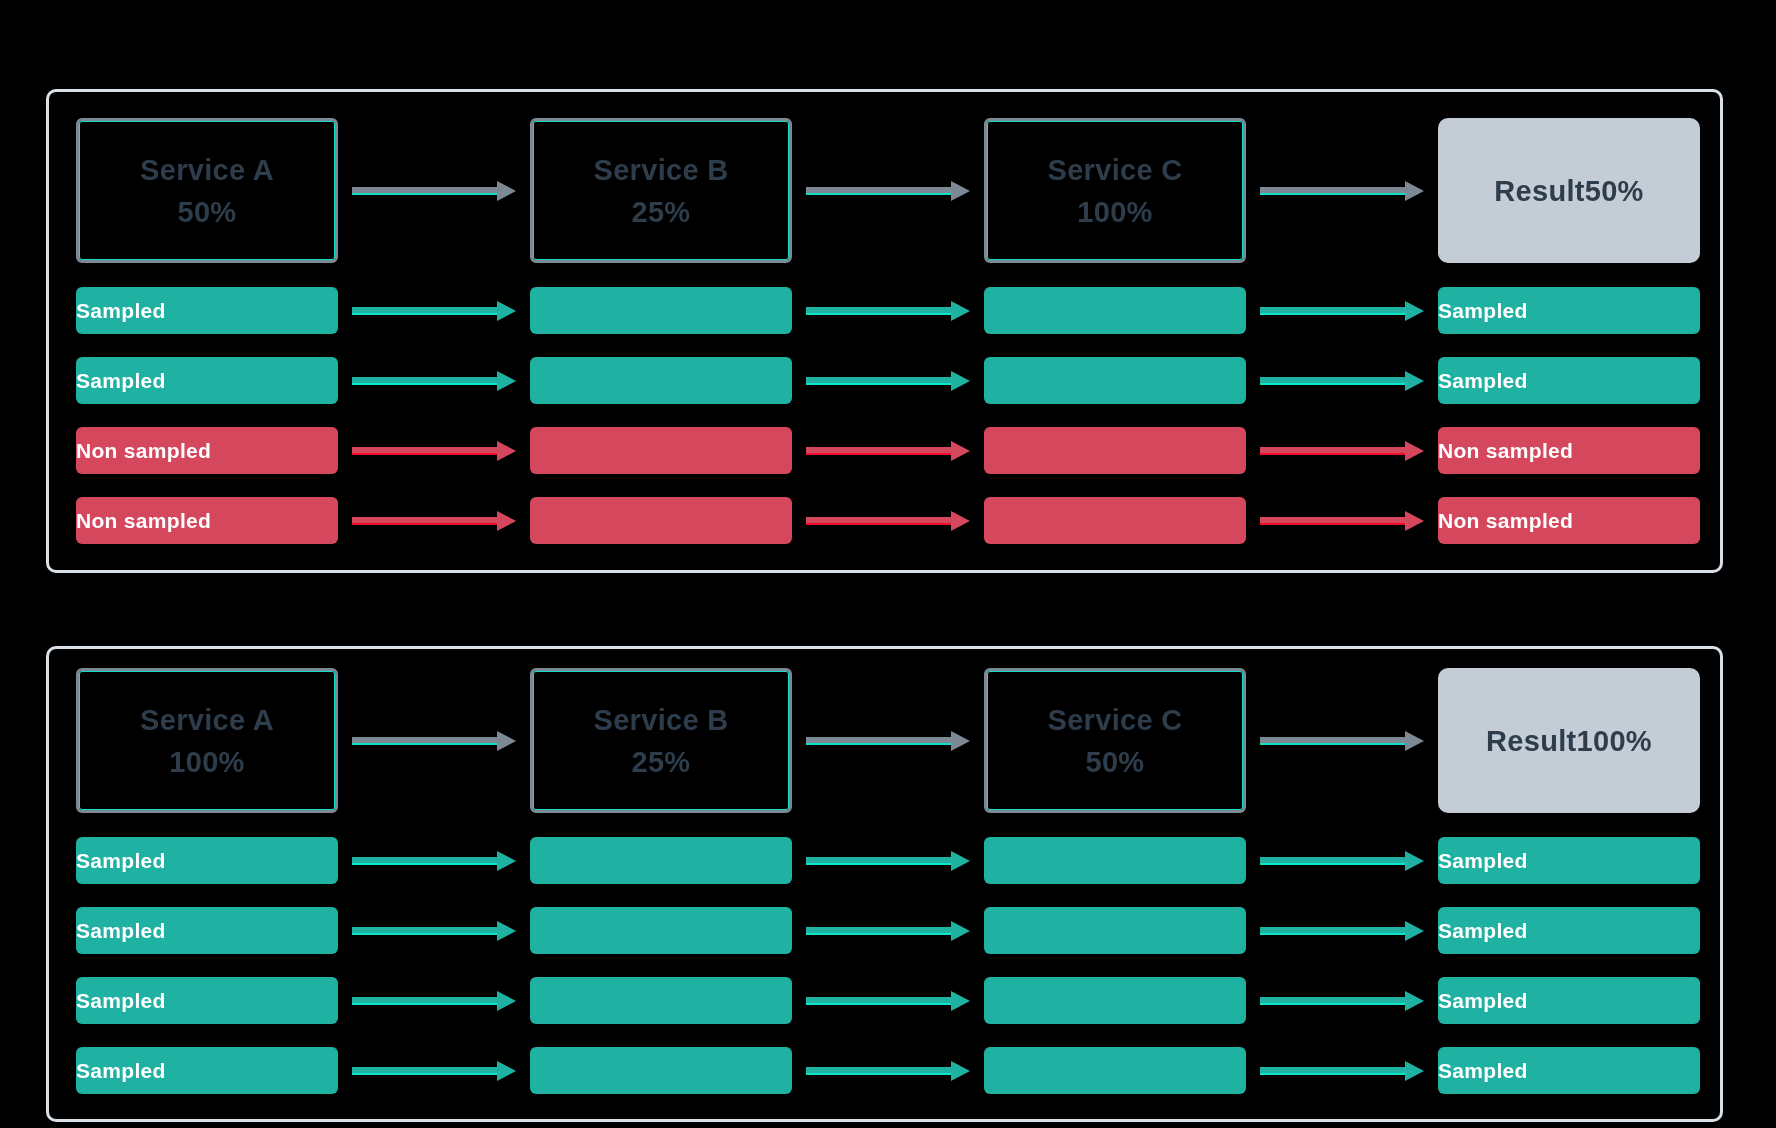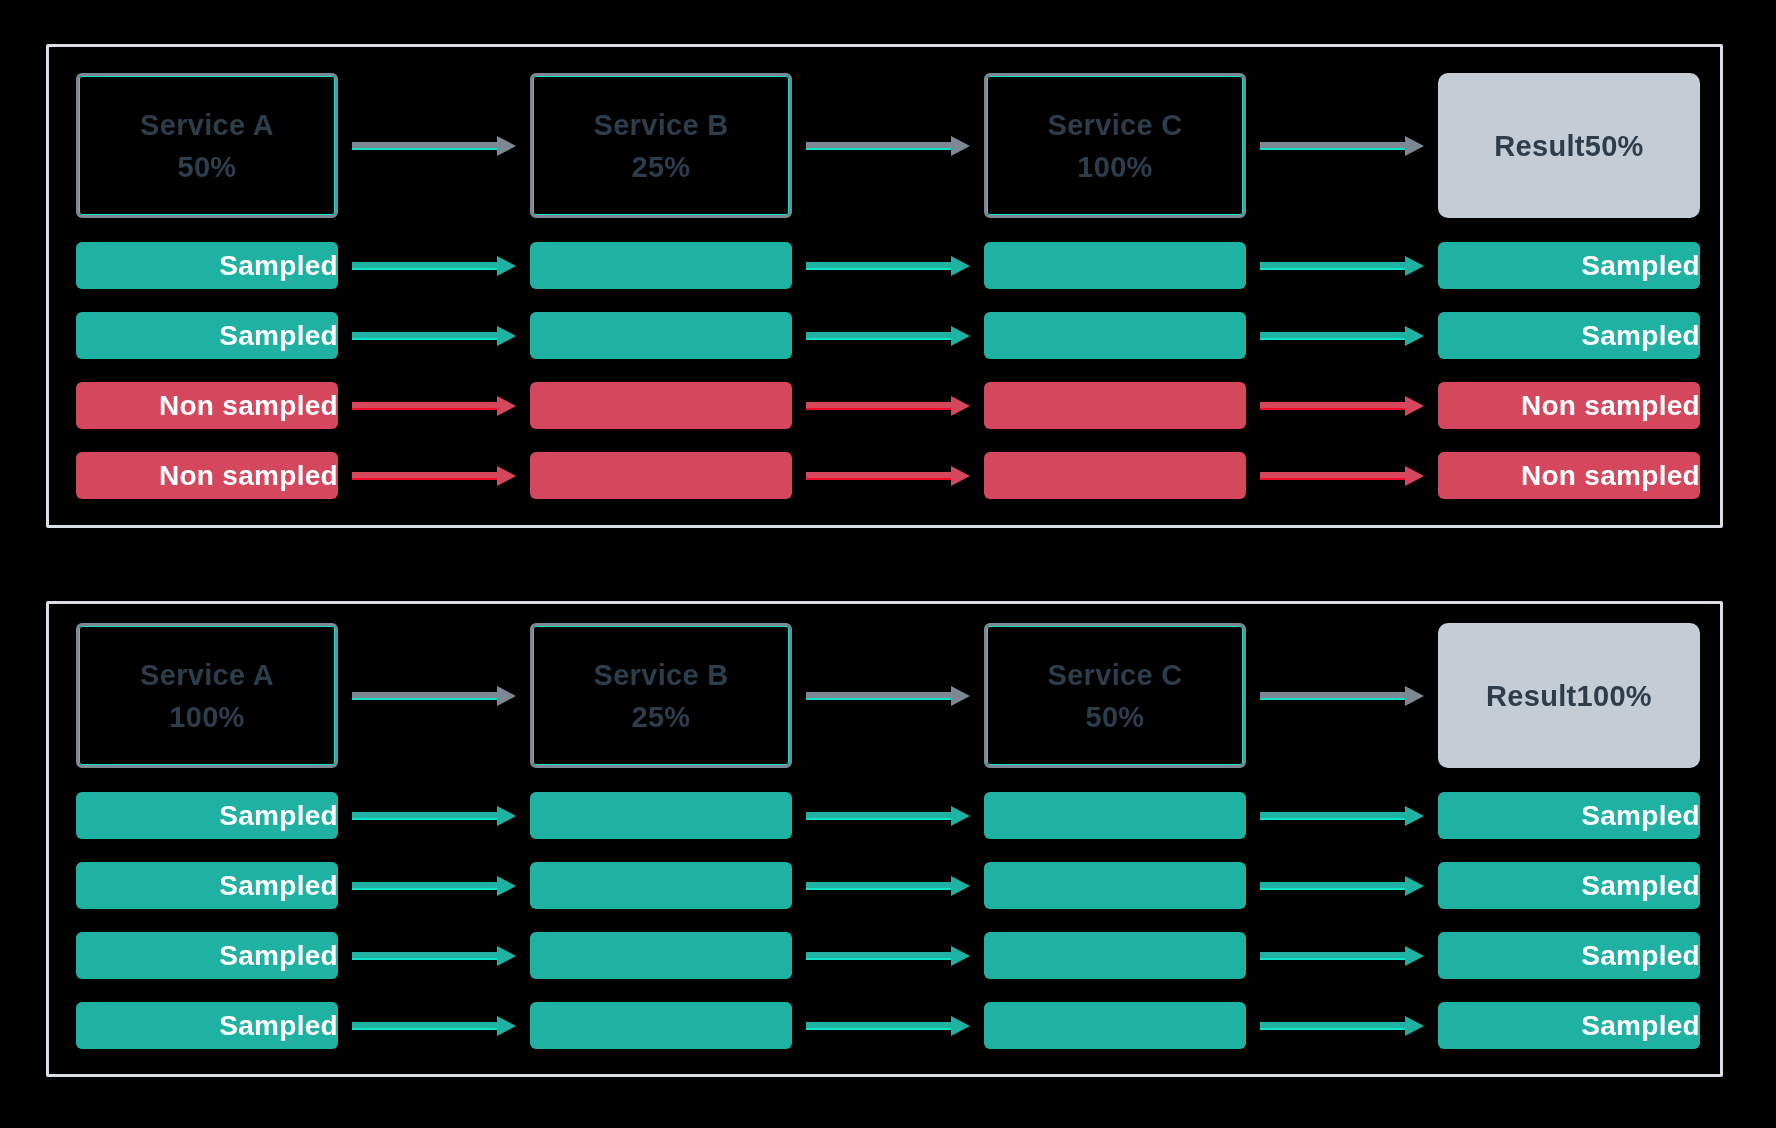--- a/index.html
+++ b/index.html
@@ -18,23 +18,24 @@
   }
   * { margin: 0; padding: 0; box-sizing: border-box; }
   html, body { background: var(--background); }
   body {
     font-family: "Liberation Sans", "DejaVu Sans", sans-serif;
     width: 1776px; height: 1128px; position: relative; overflow: hidden;
   }
   .panel {
     position: absolute; left: 46px; width: 1677px;
     border: 3px solid var(--panel-border);
-    border-radius: 2px;
+    border-radius: 10px;
     background: var(--background);
     padding: 0 20px 0 27px;
+    margin-top: 45px;
   }
   .panel-1 { top: 44px;  height: 484px; padding-top: 26px; }
   .panel-2 { top: 601px; height: 476px; padding-top: 19px; }
 
   .grid-row { display: flex; align-items: stretch; }
   .header-row { height: 145px; }
   .trace-row  { height: 47px; margin-top: 23px; }
   .trace-row.first { margin-top: 24px; }
 
   .cell { width: 262px; flex: 0 0 262px; }
@@ -55,23 +56,23 @@
   }
   .service-title, .service-percent {
     color: var(--text-dark);
     font-size: 29px; font-weight: bold; line-height: 42px;
     text-align: center; letter-spacing: 0.3px;
   }
 
   
   .label-box {
     border-radius: 6px;
-    display: flex; align-items: center; justify-content: flex-end;
+    display: flex; align-items: center; justify-content: flex-start;
     color: var(--label-text);
-    font-size: 28px; font-weight: bold; letter-spacing: 0.3px;
+    font-size: 21px; font-weight: bold; letter-spacing: 0.3px;
   }
   .bar { border-radius: 6px; }
   .status-sampled .label-box,
   .status-sampled .bar { background: var(--sampled-green); }
   .status-non-sampled .label-box,
   .status-non-sampled .bar { background: var(--non-sampled-red); }
 
   
   .arrow {
     display: flex; align-items: center;

